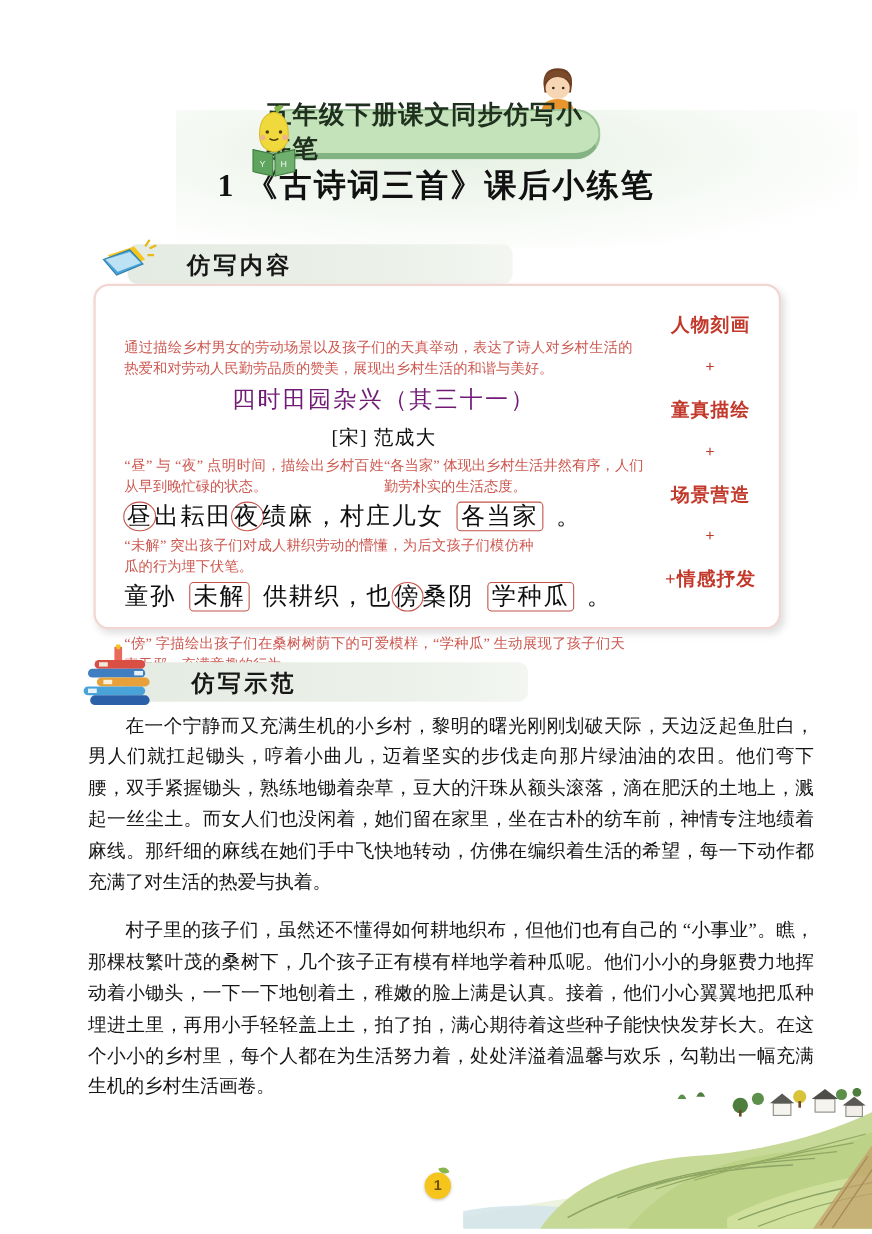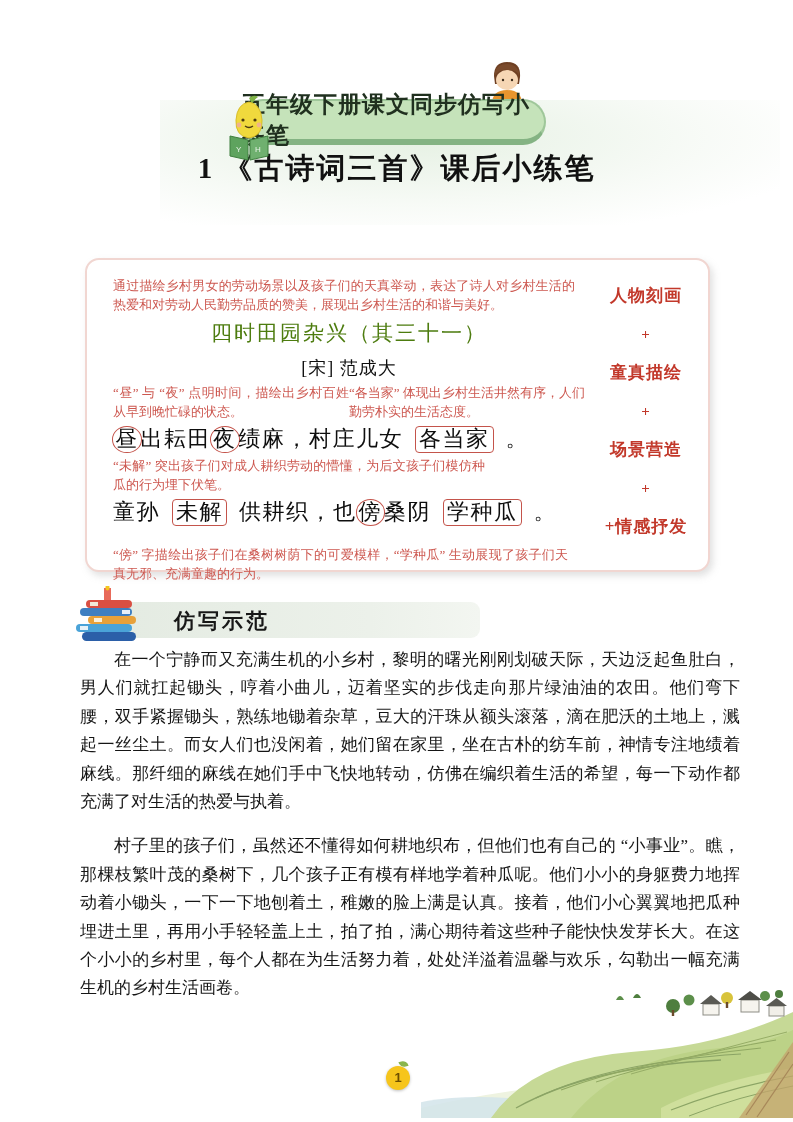--- a/index.html
+++ b/index.html
@@ -51,23 +51,23 @@
   .content-box{
     position:absolute;left:85px;top:258px;width:621px;height:310px;
     background:#fff;border:2px solid #f1d6d1;border-radius:14px;
     box-shadow:3px 4px 7px rgba(170,170,170,.35);
   }
   .box-left{position:absolute;left:26px;top:16px;width:472px;}
   .note{
     font-family:"Liberation Serif",serif;color:#cd5850;font-size:13px;
     line-height:19px;text-align:justify;
   }
-  .intro{width:462px;}
+  .intro{width:462px;margin-top:30px;}
   .poem-title{
-    font-family:Liberation Sans, sans-serif;font-size:21px;color:#4d7c0f;
+    font-family:Liberation Sans, sans-serif;font-size:21px;color:#701a75;
     text-align:center;margin-top:5px;letter-spacing:2px;
   }
   .poem-author{
     font-family:"Liberation Serif",serif;font-size:18px;color:#0e0e0e;
     text-align:center;margin-top:9px;letter-spacing:1px;
   }
   .ann-row{display:flex;margin-top:3px;}
   .ann-row .note{flex:1;}
   .poem-line{
     font-family:"Liberation Serif",serif;font-size:22px;color:#0e0e0e;
@@ -144,20 +144,32 @@
       <circle cx="35" cy="31" r="2.4" fill="#f0a9a0" opacity=".8"></circle>
       <path d="M6,42 L24,46 L24,66 L6,62 Z" fill="#5ea35e" stroke="#3f7f3f"></path>
       <path d="M44,42 L26,46 L26,66 L44,62 Z" fill="#6fb06f" stroke="#3f7f3f"></path>
       <text x="12" y="58" font-size="8" fill="#eaf5ea" font-family="Liberation Sans,sans-serif">Y</text>
       <text x="31" y="58" font-size="8" fill="#eaf5ea" font-family="Liberation Sans,sans-serif">H</text>
     </svg>
   </div>
 
   <div class="main-title">1 《古诗词三首》课后小练笔</div>
 
+  <div class="sec-hdr" id="hdr-content">
+    <div class="bar"></div>
+    <span class="icon">
+      <svg width="62" height="48" viewBox="0 0 62 48">
+        <path d="M10,20 L34,12 L44,24 L20,33 Z" fill="#f5c51c"></path>
+        <path d="M6,24 L30,15 L42,28 L18,38 Z" fill="#4aa3d8" stroke="#2f7fae"></path>
+        <path d="M8,24 L30,17 L40,27 L19,35 Z" fill="#bde2f4"></path>
+        <path d="M44,12 L48,6 M48,14 L54,11 M46,20 L52,20" stroke="#e8b81c" stroke-width="2" fill="none"></path>
+      </svg>
+    </span>
+    <span class="txt">仿写内容</span>
+  </div>
 
   <div class="content-box">
     <div class="box-left">
       <div class="note intro">通过描绘乡村男女的劳动场景以及孩子们的天真举动，表达了诗人对乡村生活的热爱和对劳动人民勤劳品质的赞美，展现出乡村生活的和谐与美好。</div>
       <div class="poem-title">四时田园杂兴（其三十一）</div>
       <div class="poem-author">[宋] 范成大</div>
       <div class="ann-row">
         <div class="note">“昼” 与 “夜” 点明时间，描绘出乡村百姓从早到晚忙碌的状态。</div>
         <div class="note">“各当家” 体现出乡村生活井然有序，人们勤劳朴实的生活态度。</div>
       </div>

